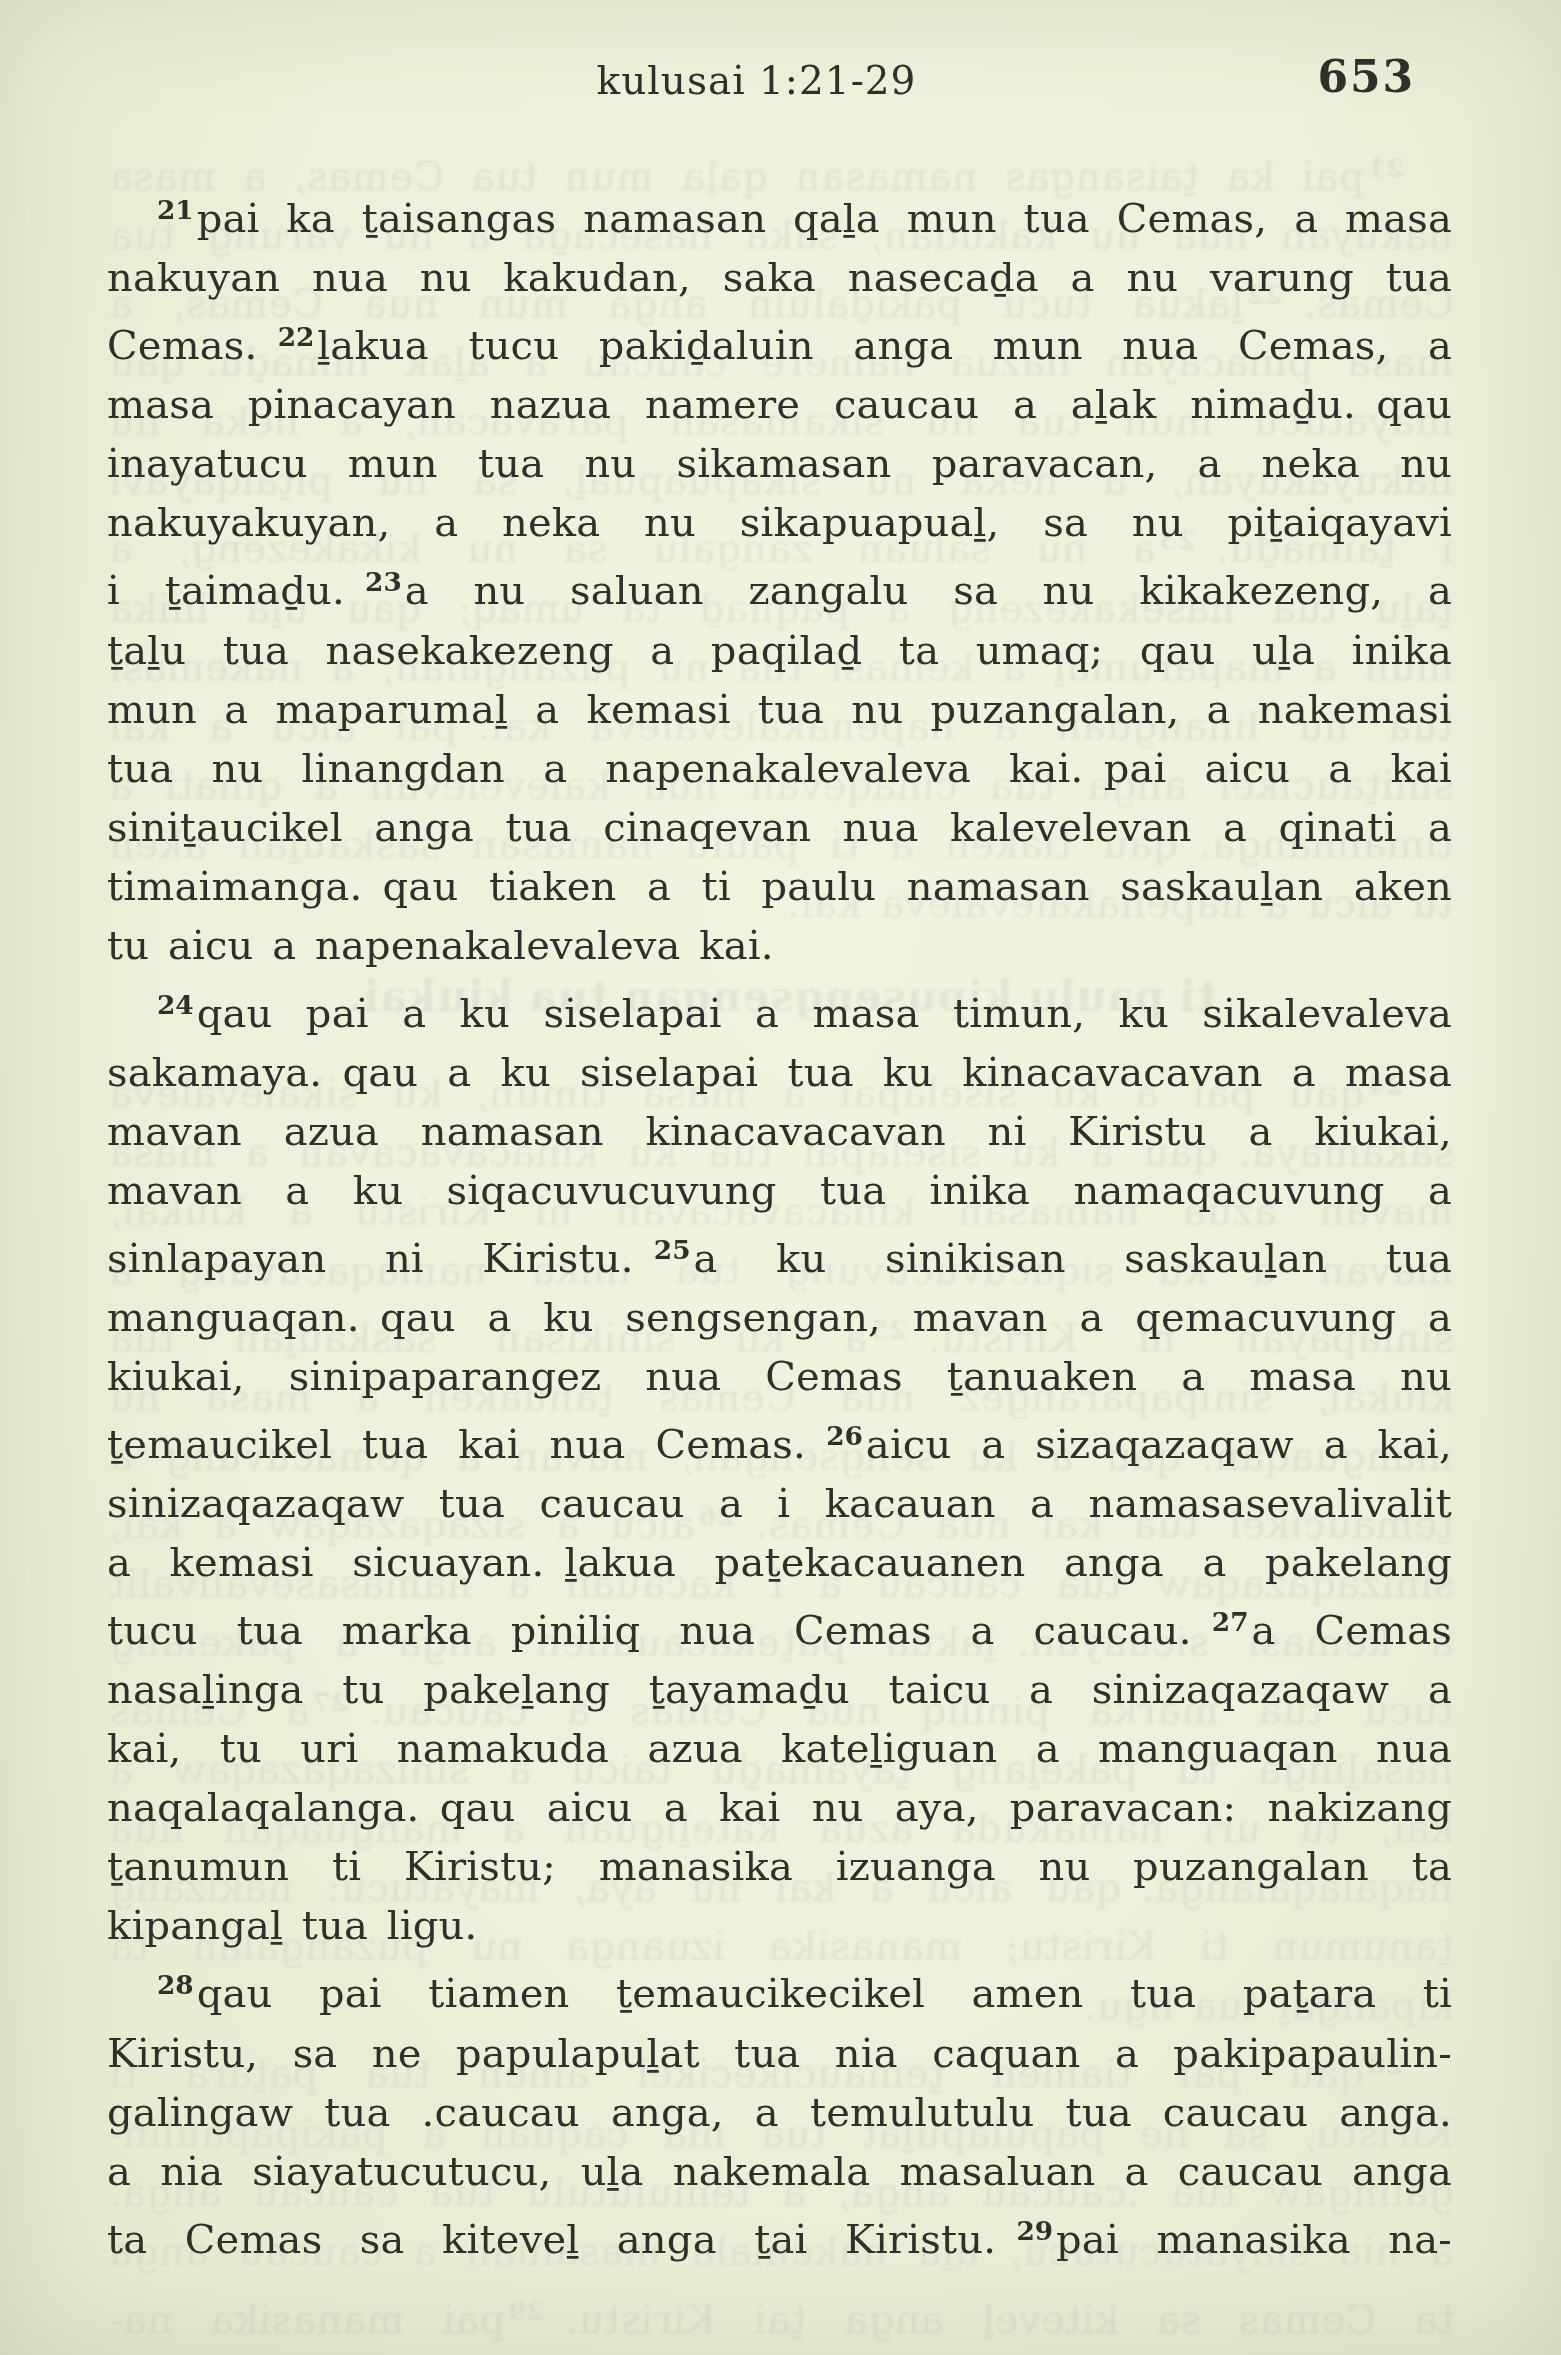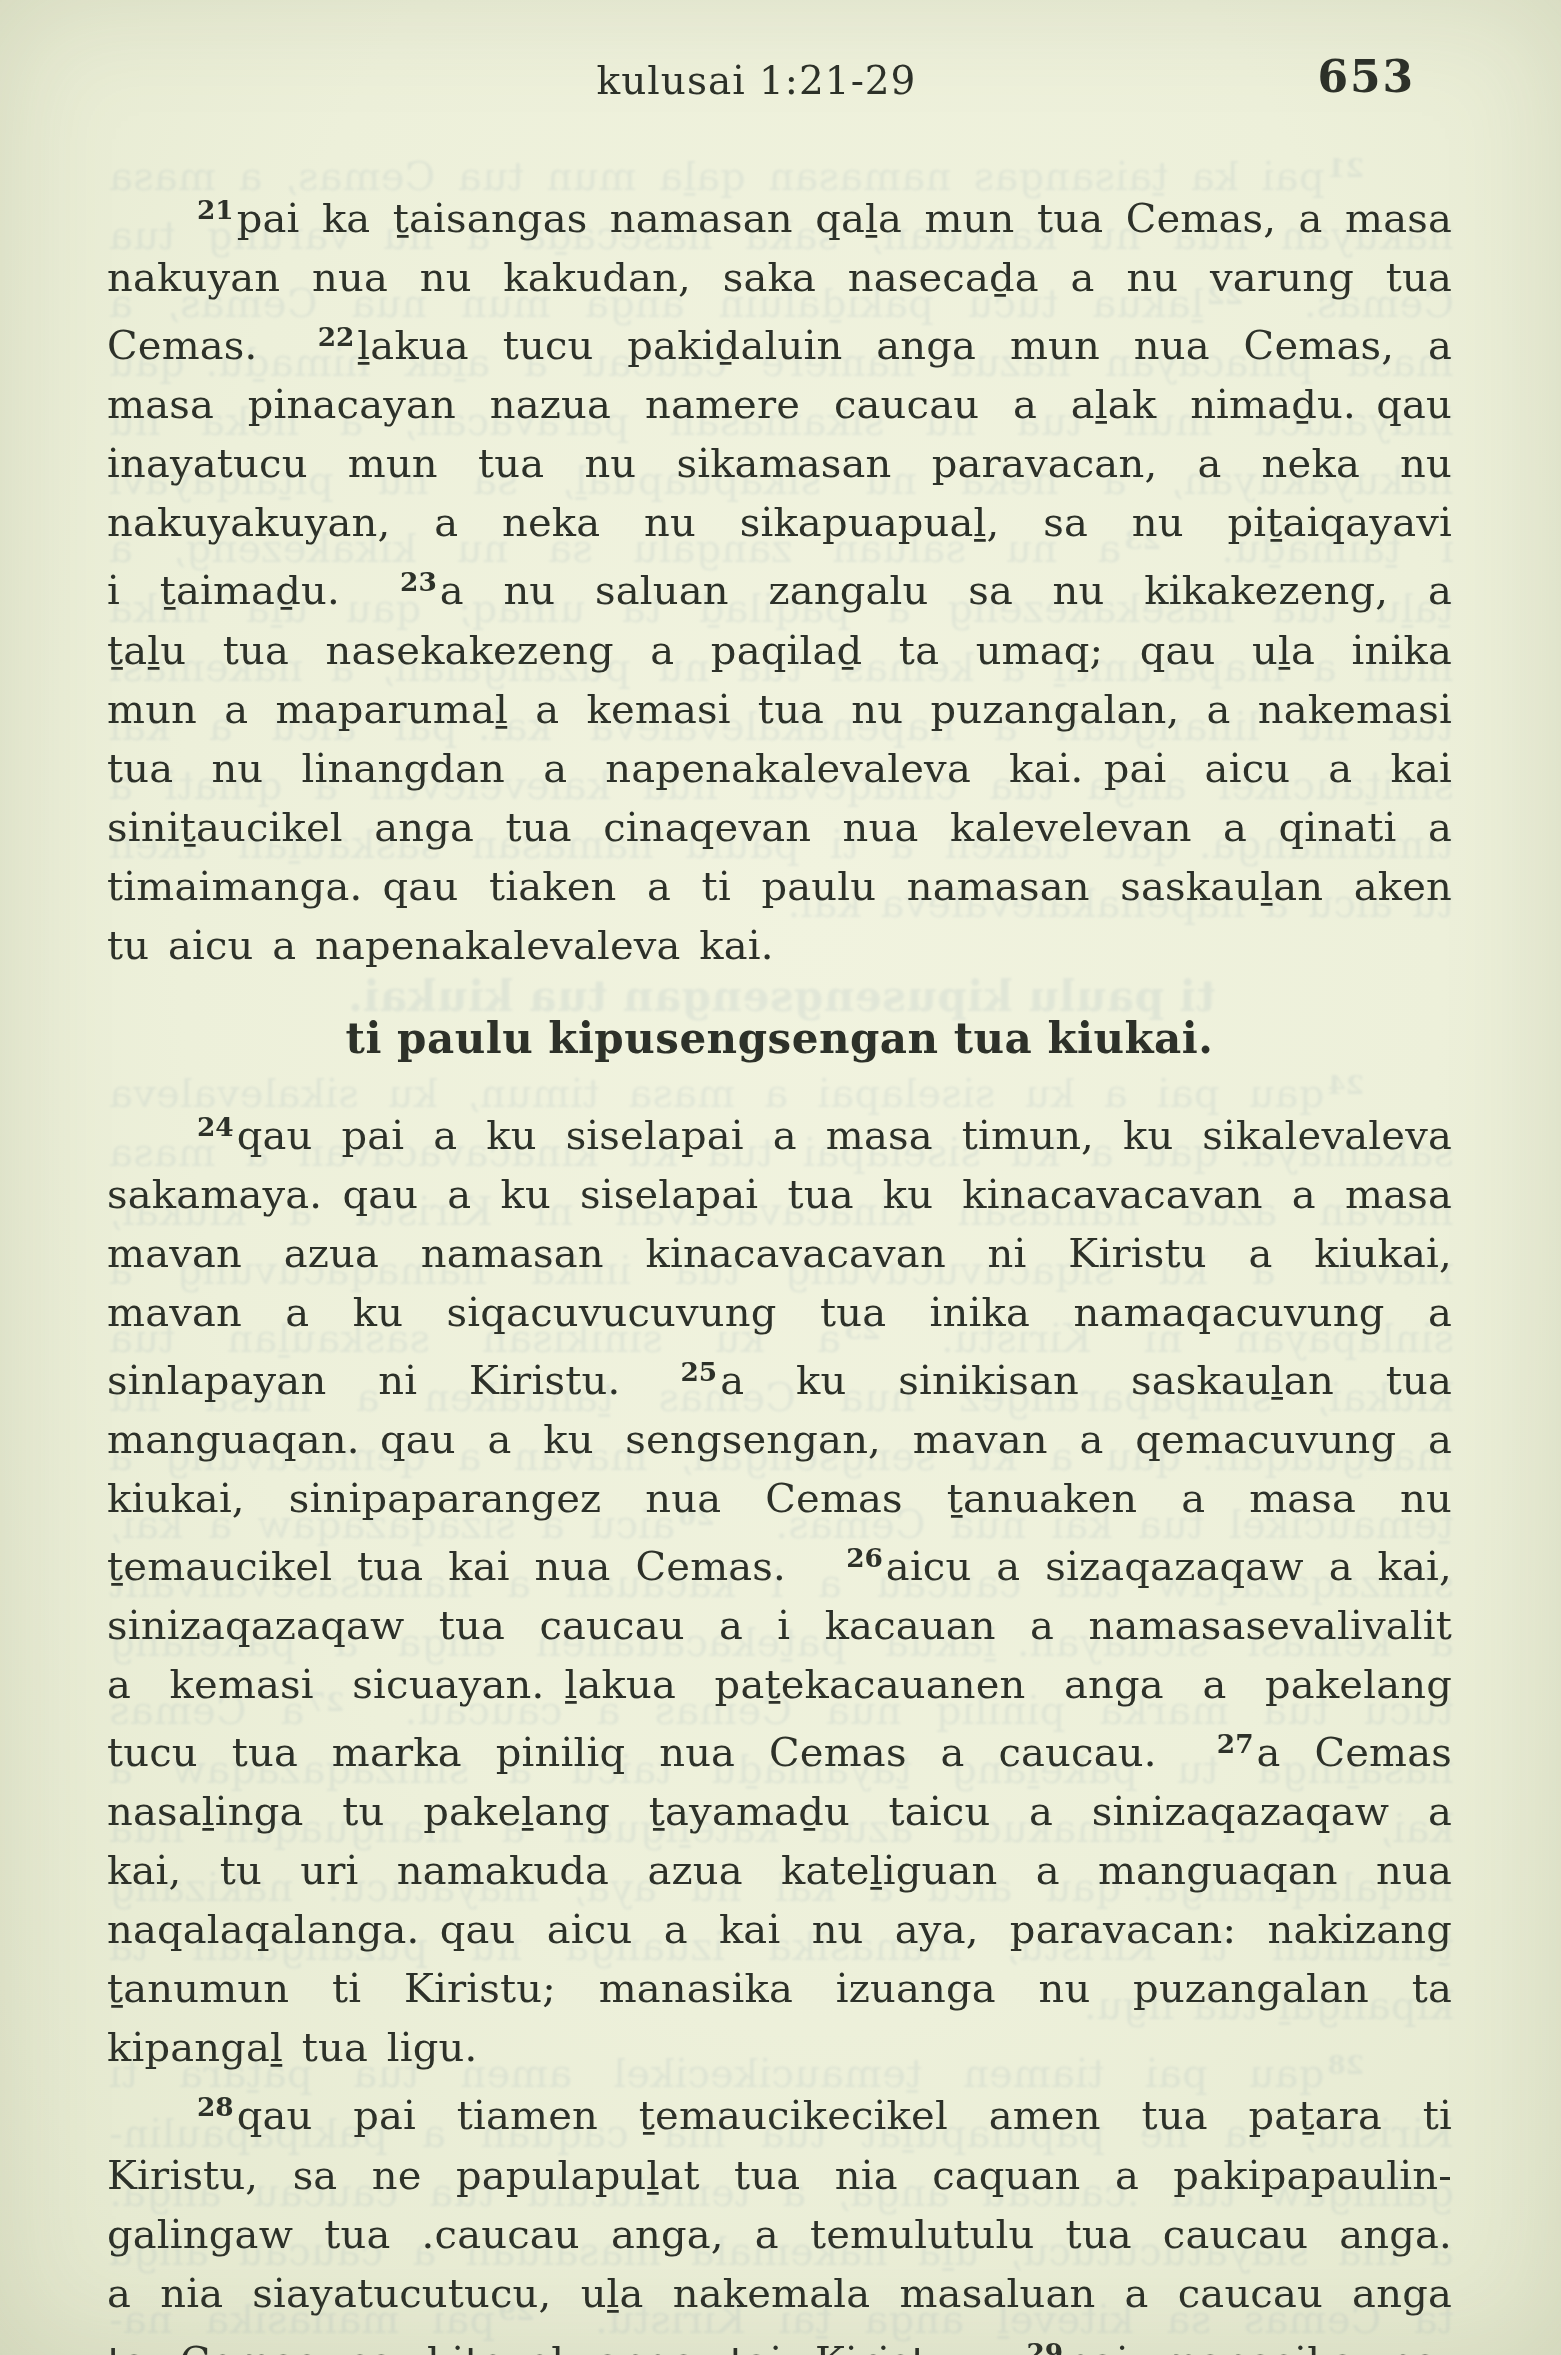--- a/index.html
+++ b/index.html
@@ -68,21 +68,20 @@
   }
   .line.last{text-align-last:left;}
   .line.indent{padding-left:50px;}
   .bold{font-weight:normal;}
   .vnum{
     font-weight:bold;
     font-size:.66em;
     vertical-align:.5em;
     letter-spacing:0;
     padding-right:2.9px;
-    margin-left:40px;
   }
   .heading{
     margin:39px 0 33px;
     font-size:42px;
     line-height:50px;
     font-weight:bold;
     text-align:center;
     letter-spacing:0.5px;
   }
 </style>
@@ -150,21 +149,20 @@
           <div class="line"><span>inayatucu mun tua nu sikamasan paravacan, a neka nu</span></div>
           <div class="line"><span>nakuyakuyan, a neka nu sikapuapuaḻ, sa nu piṯaiqayavi</span></div>
           <div class="line"><span>i ṯaimaḏu. </span><span class="vnum">23</span><span>a nu saluan zangalu sa nu kikakezeng, a</span></div>
           <div class="line"><span>ṯaḻu tua nasekakezeng a paqilaḏ ta umaq; qau uḻa inika</span></div>
           <div class="line"><span>mun a maparumaḻ a kemasi tua nu puzangalan, a nakemasi</span></div>
           <div class="line"><span>tua nu linangdan a napenakalevaleva kai. pai aicu a kai</span></div>
           <div class="line"><span>siniṯaucikel anga tua cinaqevan nua kalevelevan a qinati a</span></div>
           <div class="line"><span>timaimanga. qau tiaken a ti </span><span class="bold">paulu</span><span> namasan saskauḻan aken</span></div>
           <div class="line last"><span>tu aicu a napenakalevaleva kai.</span></div>
         </div>
-        <div class="heading">ti paulu kipusengsengan tua kiukai.</div>
         <div class="para">
           <div class="line indent"><span class="vnum">24</span><span>qau pai a ku siselapai a masa timun, ku sikalevaleva</span></div>
           <div class="line"><span>sakamaya. qau a ku siselapai tua ku kinacavacavan a masa</span></div>
           <div class="line"><span>mavan azua namasan kinacavacavan ni </span><span class="bold">Kiristu</span><span> a kiukai,</span></div>
           <div class="line"><span>mavan a ku siqacuvucuvung tua inika namaqacuvung a</span></div>
           <div class="line"><span>sinlapayan ni </span><span class="bold">Kiristu</span><span>. </span><span class="vnum">25</span><span>a ku sinikisan saskauḻan tua</span></div>
           <div class="line"><span>manguaqan. qau a ku sengsengan, mavan a qemacuvung a</span></div>
           <div class="line"><span>kiukai, sinipaparangez nua </span><span class="bold">Cemas</span><span> ṯanuaken a masa nu</span></div>
           <div class="line"><span>ṯemaucikel tua kai nua </span><span class="bold">Cemas</span><span>. </span><span class="vnum">26</span><span>aicu a sizaqazaqaw a kai,</span></div>
           <div class="line"><span>sinizaqazaqaw tua caucau a i kacauan a namasasevalivalit</span></div>

